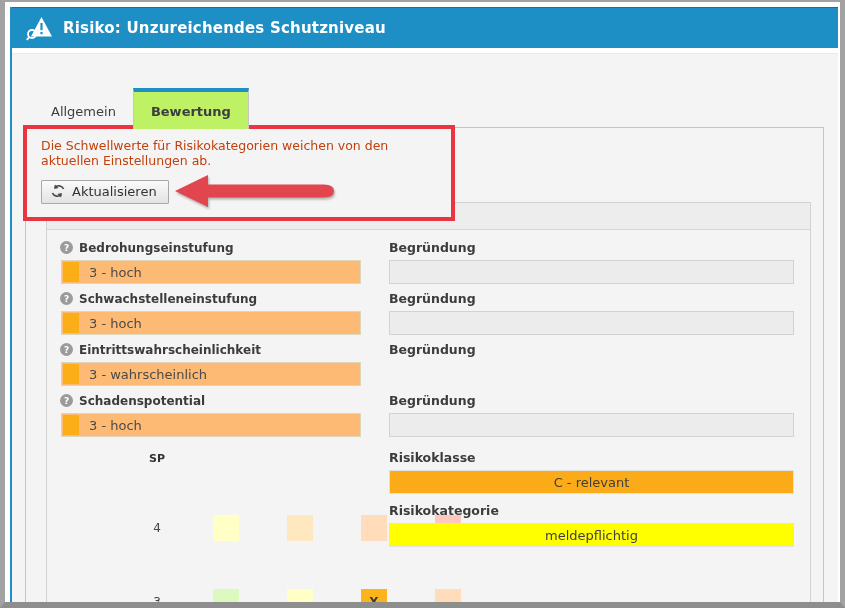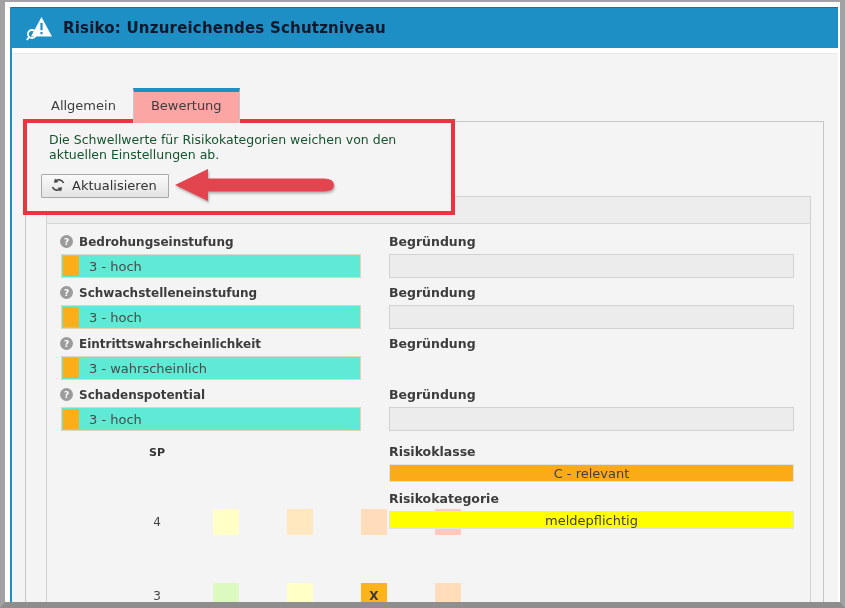--- a/index.html
+++ b/index.html
@@ -16,28 +16,28 @@
   .dialog{
     box-sizing:border-box;height:100%;
     border-left:2px solid #1e8fc5;
     background:#f4f4f4;overflow:hidden;
   }
   .titlebar{
     height:40px;background:#1e8fc5;border-top:1px solid #1a709c;
     display:flex;align-items:center;gap:10px;padding:0 14px;
     border-bottom:5px solid #fff;
   }
-  .titlebar .title{color:#0f172a;font-size:15px;font-weight:bold;letter-spacing:.2px;}
+  .titlebar .title{color:#ffffff;font-size:15px;font-weight:bold;letter-spacing:.2px;}
   .content{border-top:1px solid #e9e9e9;padding:34px 14px 0 13px;}
   
   .tabs{display:flex;margin-left:9px;position:relative;z-index:3;align-items:flex-end;}
   .tab{font-size:13px;color:#3d3d3d;padding:8px 17px;cursor:default;}
   .tab.active{
-    background:#fca5a5;border:1px solid #c6c6c6;border-bottom:none;
-    border-top:4px solid #1e8fc5;margin-bottom:-2px;padding-top:6px;padding-bottom:10px;
+    background:#bef264;border:1px solid #c6c6c6;border-bottom:none;
+    border-top:4px solid #1e8fc5;margin-bottom:-2px;padding-top:12px;padding-bottom:10px;font-weight:bold;
   }
   
   .tab-panel{
     position:relative;border:1px solid #c6c6c6;background:#f4f4f4;
     min-height:520px;padding:74px 0 0 0;box-sizing:border-box;
   }
   
   .warning-box{
     position:absolute;top:-3px;left:-3px;width:432px;box-sizing:border-box;
     border:4px solid #e8353f;background:#f4f4f4;padding:9px 12px 8px 14px;z-index:2;
@@ -59,21 +59,21 @@
   .grid{display:grid;grid-template-columns:300px 1fr;column-gap:28px;}
   .cell{margin-bottom:5px;}
   .label-row{display:flex;align-items:center;gap:6px;height:19px;margin-bottom:3px;}
   .f-label{font-size:12px;font-weight:600;color:#3c3c3c;}
   .help-icon{
     width:13px;height:13px;border-radius:50%;background:#9b9b9b;color:#fff;
     font-size:9px;font-weight:bold;display:inline-flex;align-items:center;justify-content:center;
     margin-left:-1px;flex:none;
   }
   .sel-input{
-    position:relative;height:24px;box-sizing:border-box;background:#5eead4;
+    position:relative;height:24px;box-sizing:border-box;background:#fdba74;
     border:1px solid #ddd6bd;display:flex;align-items:center;
     padding-left:27px;font-size:13px;color:#4a4a4a;
   }
   .sel-accent{position:absolute;left:1px;top:1px;bottom:1px;width:16px;}
   .reason-label{font-size:12.5px;font-weight:600;color:#3c3c3c;height:19px;
     display:flex;align-items:center;margin-bottom:3px;}
   .reason-input{
     height:24px;box-sizing:border-box;background:#ececec;border:1px solid #d2d2d2;
     display:flex;align-items:center;padding:0 9px;font-size:13px;color:#555;
   }
@@ -85,21 +85,21 @@
   .m-rowlabel{font-size:12px;color:#444;text-align:right;padding-right:4px;}
   .m-cell{width:26px;height:26px;display:flex;align-items:center;justify-content:center;
     font-size:12px;font-weight:bold;color:#3a3a3a;}
   .m-collabel{font-size:12px;color:#444;text-align:center;padding-top:3px;}
   .m-xaxis{font-size:11px;font-weight:normal;color:#333;padding-top:3px;padding-left:2px;}
   
   .result-block{margin-top:6px;}
   .result-label{font-size:12.5px;font-weight:600;color:#3c3c3c;height:19px;
     display:flex;align-items:center;margin-bottom:3px;}
   .result-bar{
-    height:18px;box-sizing:border-box;border:1px solid #e2e2e2;
+    height:24px;box-sizing:border-box;border:1px solid #e2e2e2;
     display:flex;align-items:center;justify-content:center;
     font-size:13px;color:#3f3f3f;margin-bottom:7px;
   }
 </style>
 </head>
 <body>
 
 <div class="window">
   <div class="dialog">
 
@@ -119,21 +119,21 @@
     <div class="content">
 
       <div class="tabs">
         <div class="tab">Allgemein</div>
         <div class="tab active">Bewertung</div>
       </div>
 
       <div class="tab-panel">
 
         <div class="warning-box">
-          <div class="warning-text" style="color:#14532d;margin-left:8px;">Die Schwellwerte für Risikokategorien weichen von den aktuellen Einstellungen ab.</div>
+          <div class="warning-text" style="color:#c2410c;">Die Schwellwerte für Risikokategorien weichen von den aktuellen Einstellungen ab.</div>
           <div class="warning-actions">
             <button class="refresh-button">
               <span style="display:inline-flex;">
                 <svg width="14" height="14" viewBox="0 0 14 14">
                   <g stroke="#4a4a4a" stroke-width="1.7" fill="none">
                     <path d="M12.6 5.0 A5.4 5.4 0 0 0 3.6 3.6"></path>
                     <path d="M1.4 9.0 A5.4 5.4 0 0 0 10.4 10.4"></path>
                   </g>
                   <path d="M3.9 0.4 L3.2 4.9 L7.6 4.0 Z" fill="#4a4a4a"></path>
                   <path d="M10.1 13.6 L10.8 9.1 L6.4 10.0 Z" fill="#4a4a4a"></path>

